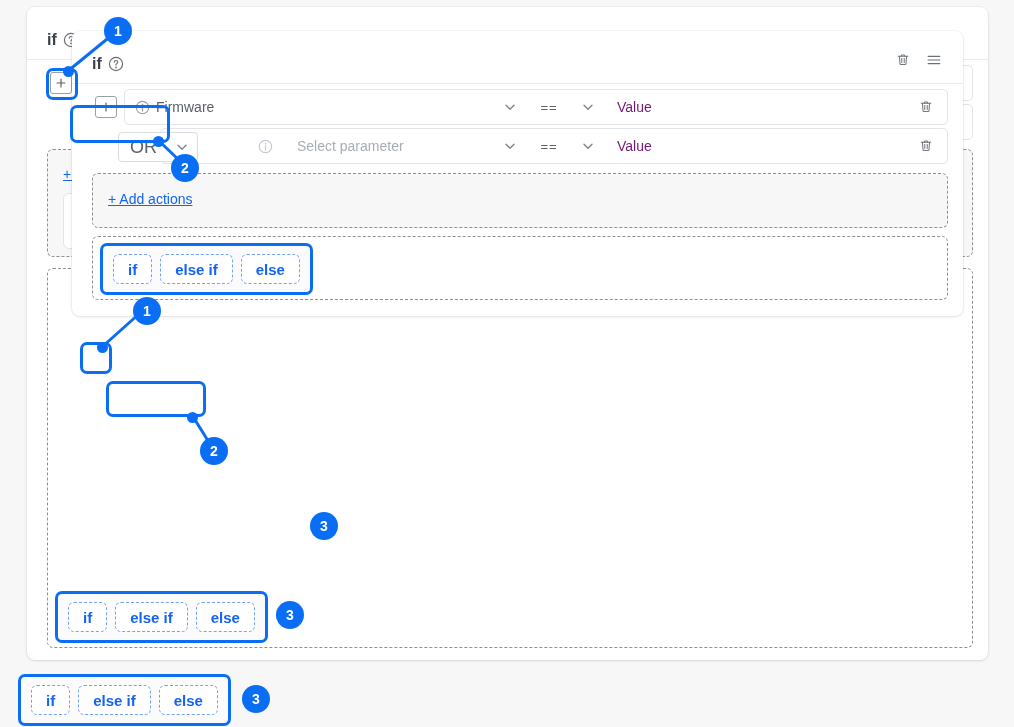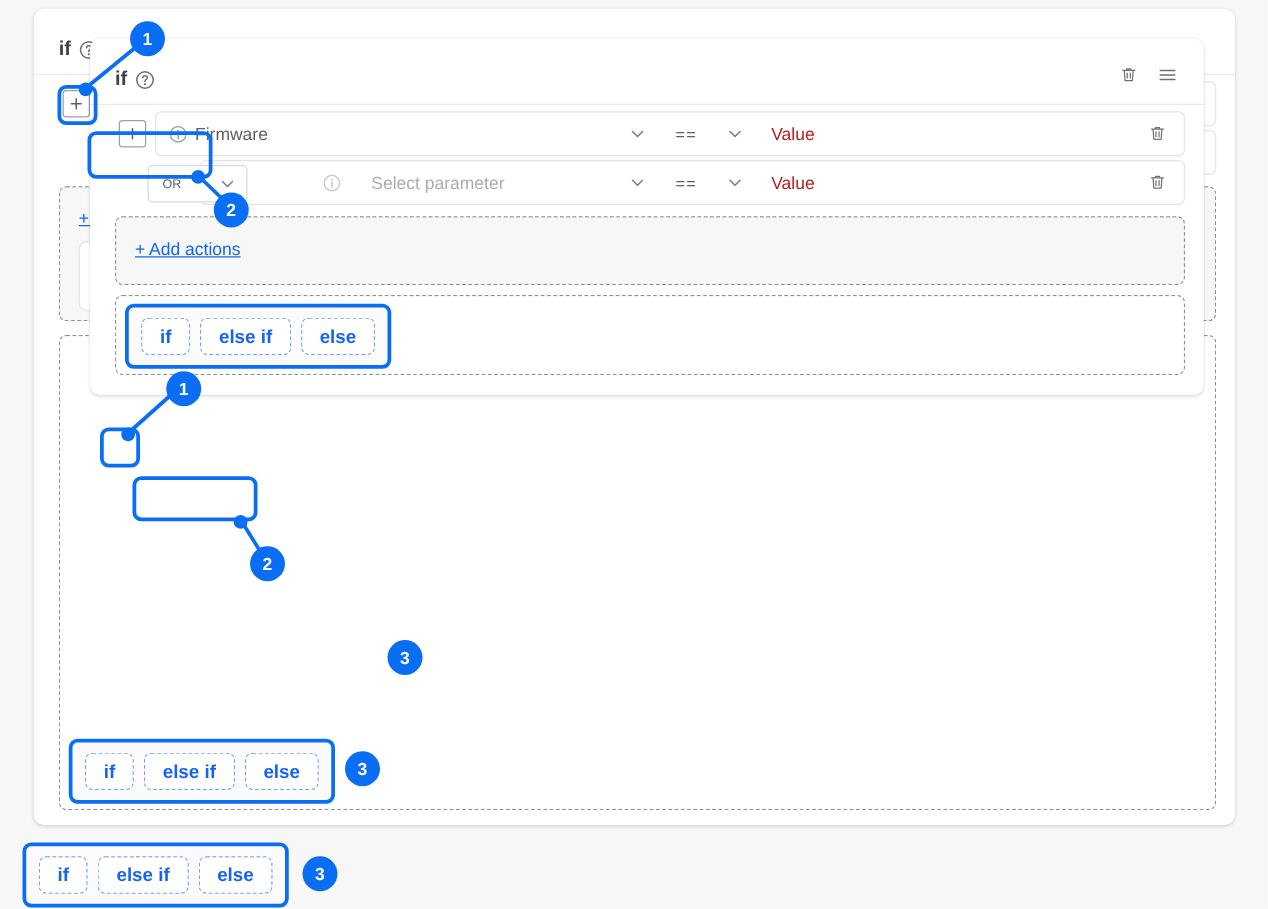--- a/index.html
+++ b/index.html
@@ -62,21 +62,21 @@
   }
   .op-cell {
     display: flex; align-items: center; justify-content: center;
     width: 44px; height: 100%;
     font-size: 13px; color: #5b6068; letter-spacing: 1px;
   }
   .value-cell {
     display: flex; align-items: center;
     flex: 0 0 auto; width: 300px; height: 100%;
     padding-left: 12px;
-    font-size: 14px; color: #b91c1c;
+    font-size: 14px; color: #701a75;
   }
   .trash-cell {
     display: flex; align-items: center; justify-content: center;
     width: 42px; height: 100%; margin-left: auto;
   }
 
   .info-icon { display: inline-flex; width: 15px; height: 15px; }
   .help-icon { display: inline-flex; width: 16px; height: 16px; }
   .chev { display: inline-flex; width: 14px; height: 14px; }
   .icon-btn { display: inline-flex; cursor: pointer; }
@@ -108,21 +108,21 @@
 
   
   .logic-select {
     position: absolute;
     display: flex; align-items: center; justify-content: space-between;
     height: 30px;
     padding: 0 8px 0 11px;
     background: #fff;
     border: 1px solid #d8dbe0;
     border-radius: 4px;
-    font-size: 10px;
+    font-size: 18px;
     color: #5b6068;
   }
 
   
   .add-actions {
     position: absolute;
     font-size: 14px;
     color: #1463f3;
     text-decoration: underline;
     cursor: pointer;

